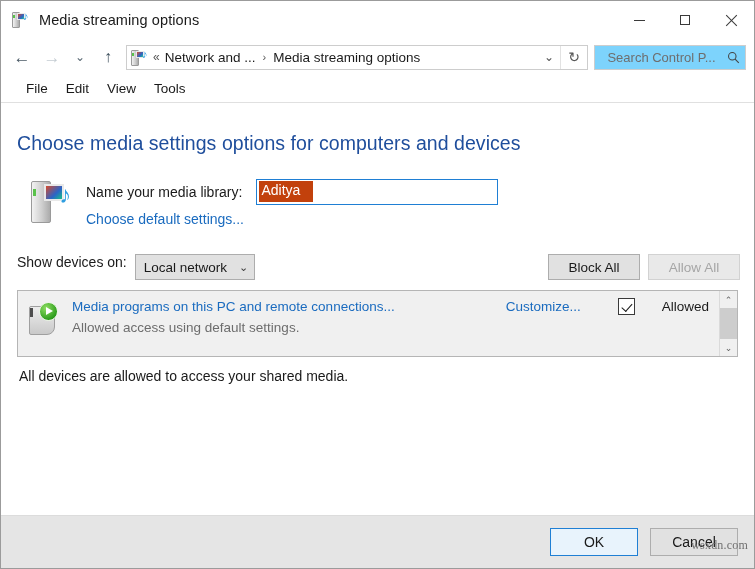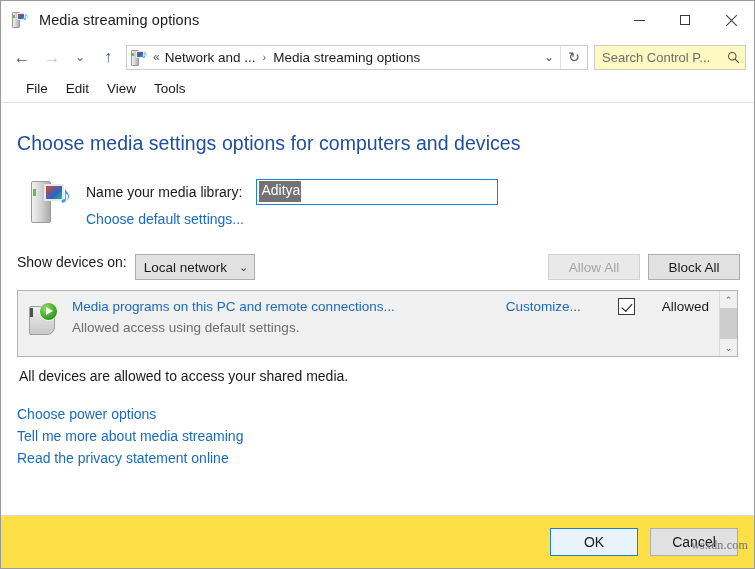--- a/index.html
+++ b/index.html
@@ -172,25 +172,26 @@
     border-left: 1px solid #e2e2e2;
     color: #555;
     font-size: 14px;
     flex: 0 0 26px;
   }
   .searchbox {
     width: 152px;
     height: 25px;
     margin-left: 6px;
     border: 1px solid #cdcdcd;
-    background: #fef9c3;
+    background: #7dd3fc;
     display: flex;
     align-items: center;
     box-sizing: border-box;
     flex: 0 0 152px;
+    text-align: center;
   }
   .search-placeholder {
     flex: 1 1 auto;
     font-size: 13px;
     color: #6e6e6e;
     padding-left: 7px;
     white-space: nowrap;
     overflow: hidden;
   }
   .search-icon {
@@ -267,23 +268,23 @@
     height: 26px;
     border: 1px solid #1f7fd4;
     box-sizing: border-box;
     background: #ffffff;
     display: flex;
     align-items: center;
     padding-left: 2px;
   }
   .name-value {
     font-size: 14px;
-    background: #737373;
+    background: #c2410c;
     color: #ffffff;
-    padding: 1px 1px 2px 2px;
+    padding: 1px 13px 2px 2px;
     line-height: 1.25;
   }
   .link {
     color: #1a6bbf;
     font-size: 14px;
     text-decoration: none;
     cursor: pointer;
   }
   .default-settings {
     margin-top: 6px;
@@ -458,21 +459,21 @@
   .links-block a {
     display: block;
     margin-bottom: 6px;
   }
 
   
   .footer {
     flex: 0 0 52px;
     height: 52px;
     border-top: 1px solid #dcdcdc;
-    background: #fde047;
+    background: #e5e5e5;
     display: flex;
     align-items: center;
     justify-content: flex-end;
     padding-right: 16px;
     position: relative;
   }
   .btn-ok {
     width: 88px;
     height: 28px;
     border: 1px solid #1f7fd4;
@@ -665,22 +666,22 @@
       </div>
     </div>
 
     <div class="devices-row">
       <span class="devices-label">Show devices on:</span>
       <div class="combo">
         <span class="combo-text">Local network</span>
         <span class="combo-arrow">⌄</span>
       </div>
       <span class="row-spacer"></span>
+      <div class="btn">Block All</div>
       <div class="btn disabled">Allow All</div>
-      <div class="btn">Block All</div>
     </div>
 
     <div class="devlist">
       <div class="devlist-main">
         <div class="dev-icon">
           <div class="dev-shape"></div>
           <div class="dev-stripe"></div>
           <div class="dev-play"></div>
         </div>
         <div class="dev-texts">
@@ -697,25 +698,20 @@
       </div>
       <div class="devscroll">
         <div class="scroll-arrow">⌃</div>
         <div class="scroll-thumb"></div>
         <div class="scroll-arrow">⌄</div>
       </div>
     </div>
 
     <div class="status-text">All devices are allowed to access your shared media.</div>
 
-    <div class="links-block">
-      <a class="link">Choose power options</a>
-      <a class="link">Tell me more about media streaming</a>
-      <a class="link">Read the privacy statement online</a>
-    </div>
 
   </div>
 
   <div class="footer">
     <div class="btn-ok">OK</div>
     <div class="btn-cancel">Cancel</div>
     <div class="watermark">wsxdn.com</div>
   </div>
 
 </div>

